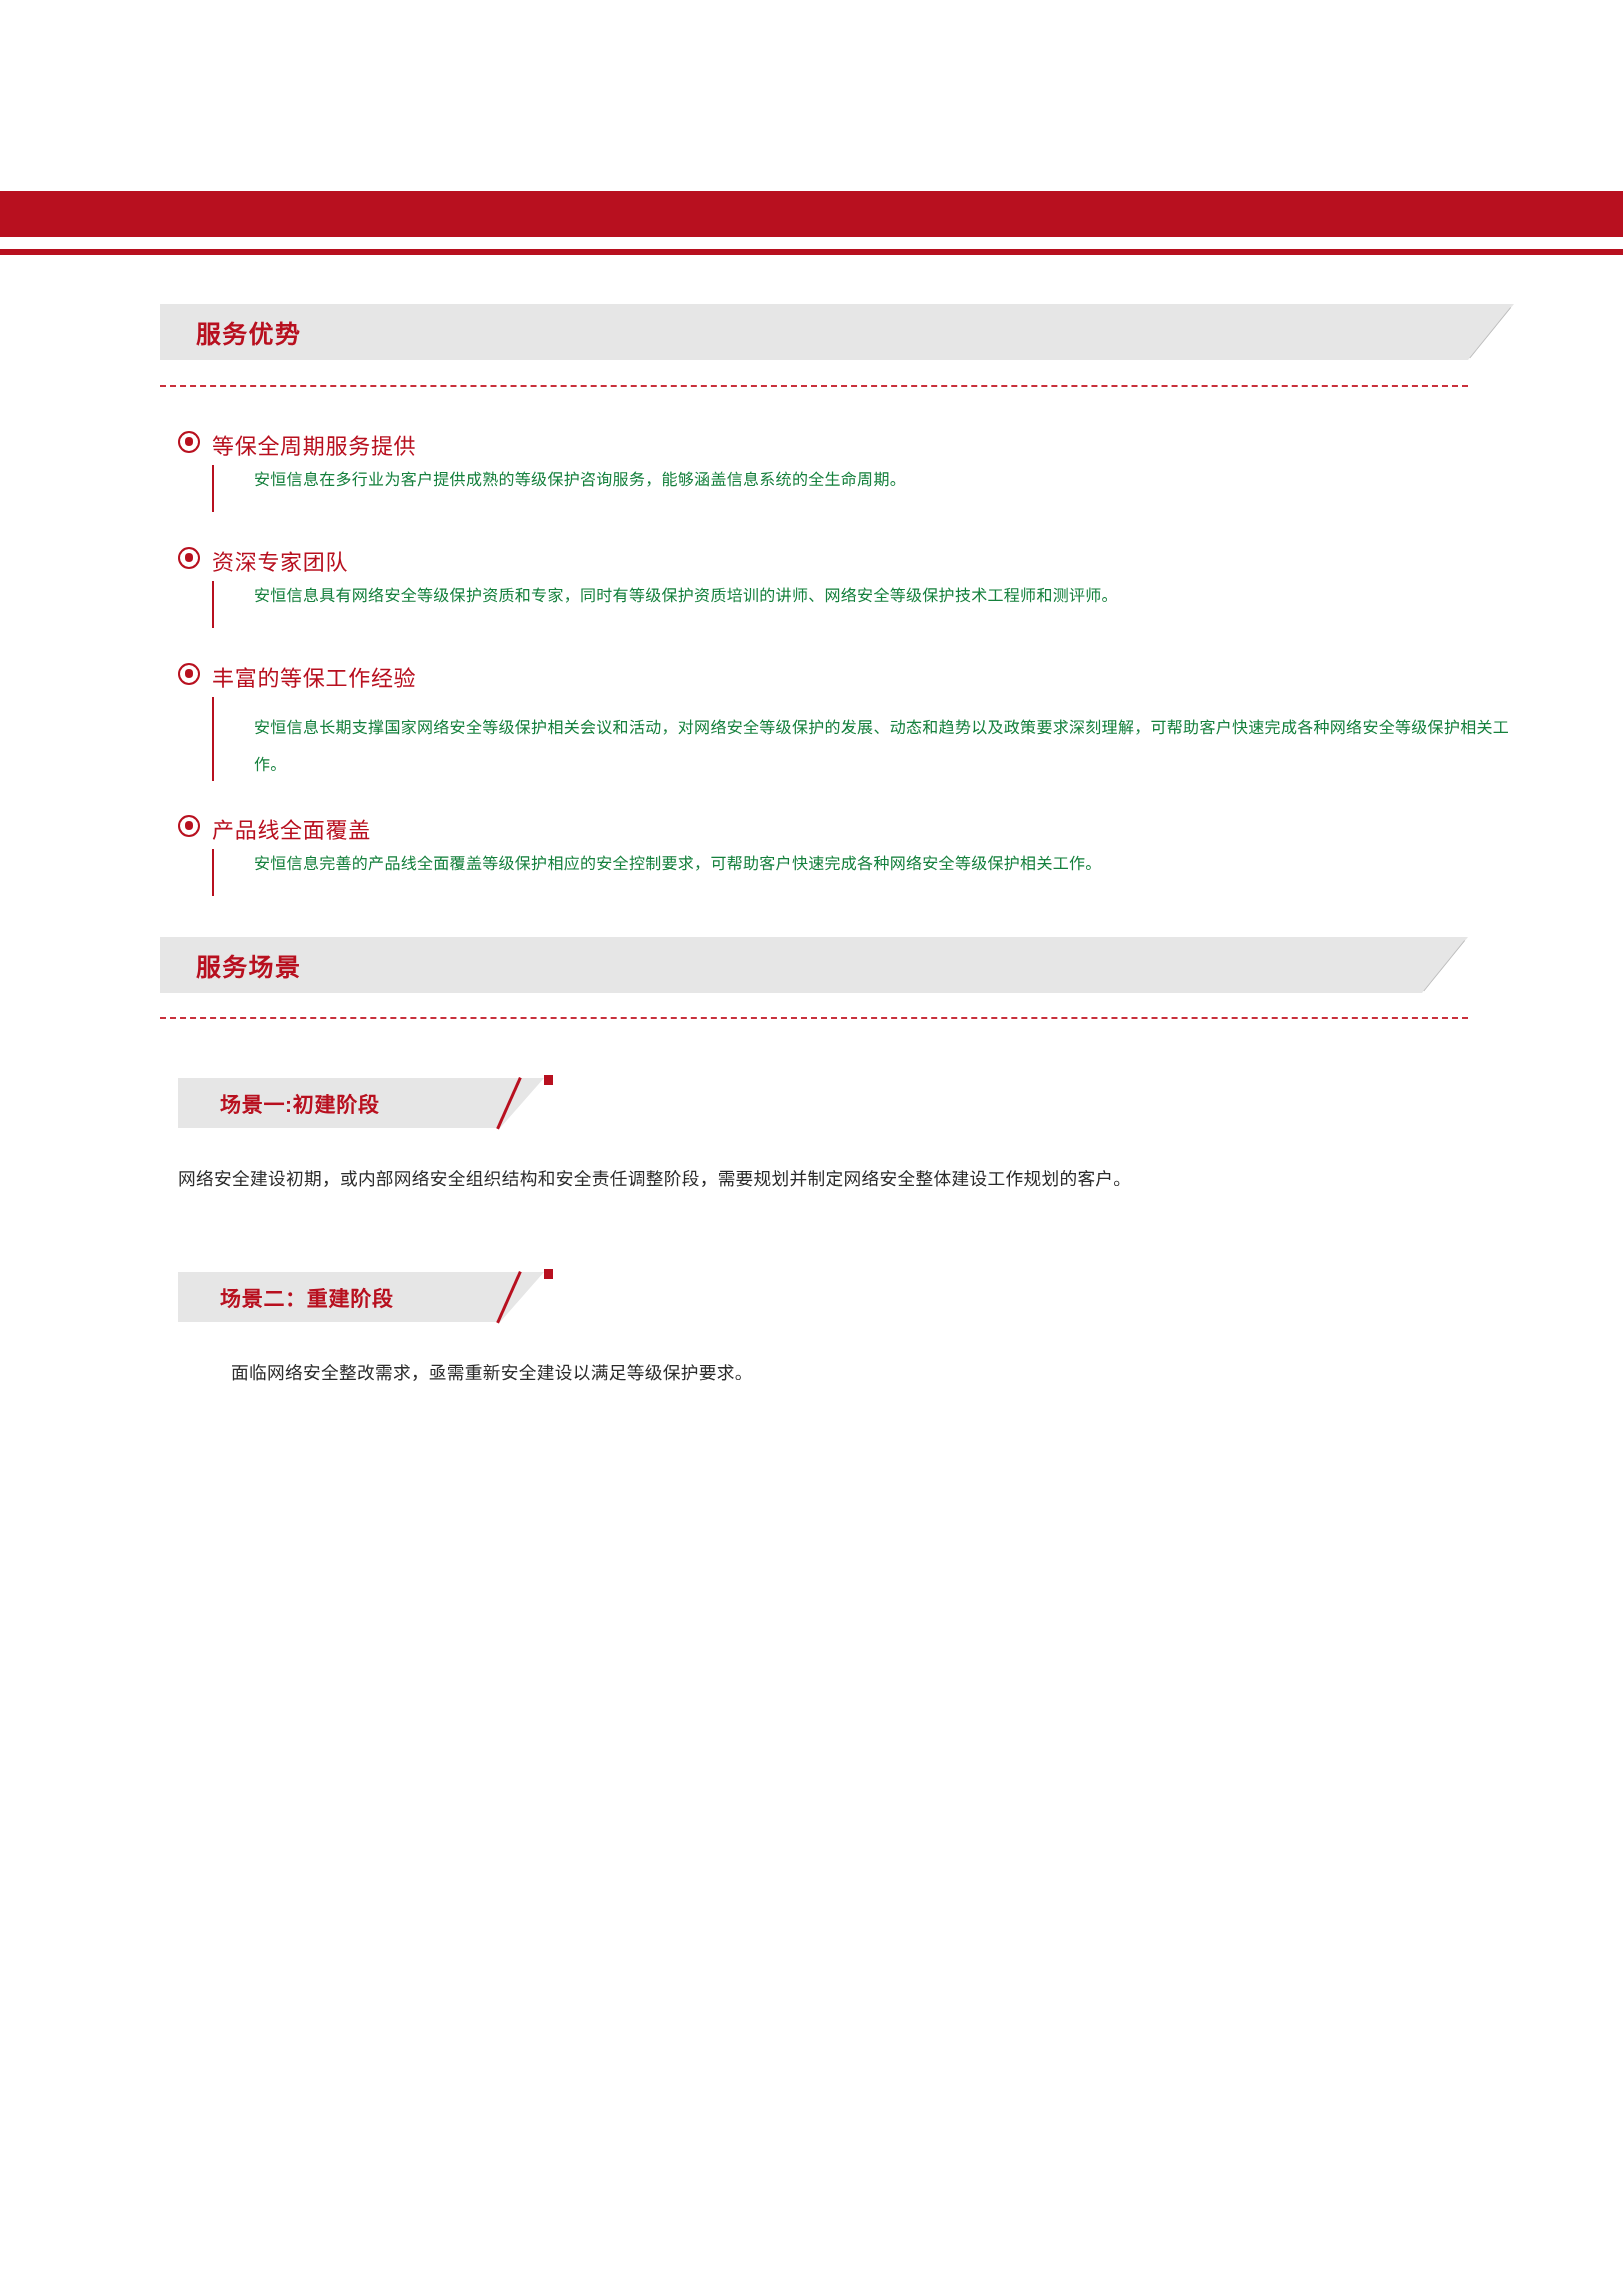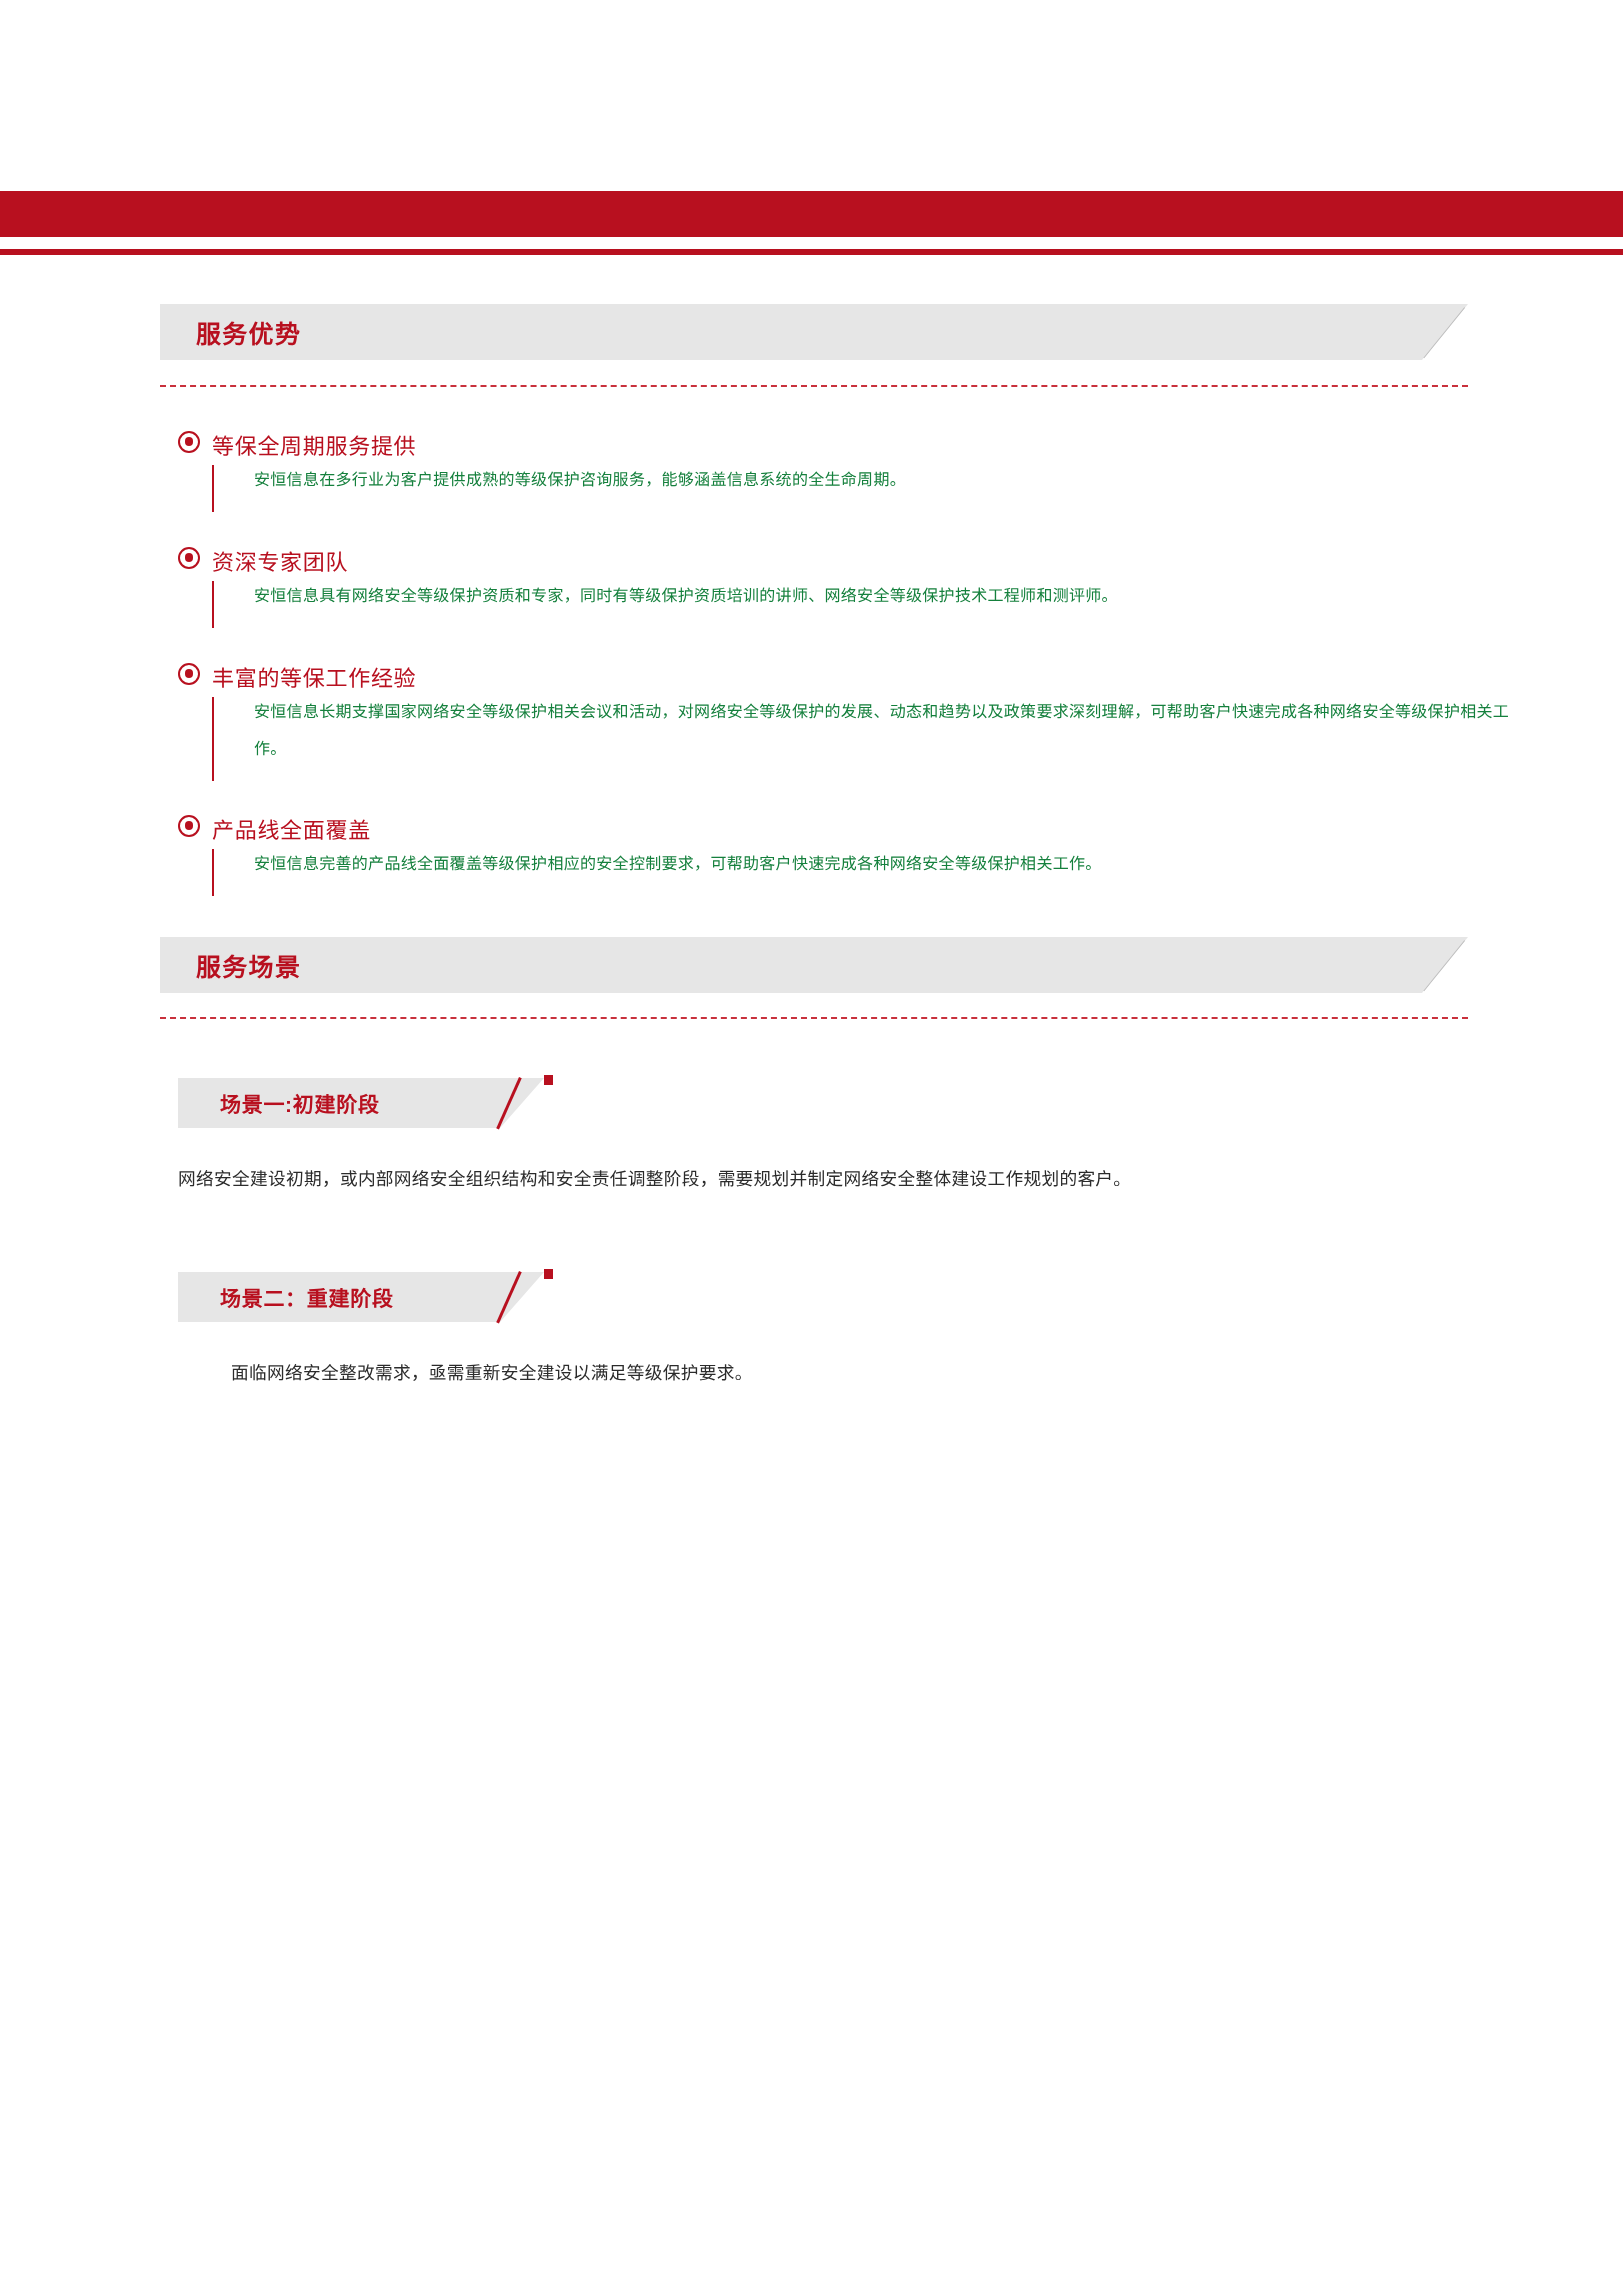--- a/index.html
+++ b/index.html
@@ -190,21 +190,21 @@
     color: #2b2b2b;
     letter-spacing: 0.3px;
   }
 </style>
 </head>
 <body>
 
 <div class="top-bar-thick"></div>
 <div class="top-bar-thin"></div>
 
-<div class="section-header" style="left:160px; top:304px; width:1308px;">
+<div class="section-header" style="left:160px; top:304px; width:1308px;padding-left:46px;">
   <div class="title">服务优势</div>
   <div class="corner-cut"></div>
   <div class="corner-line"></div>
 </div>
 <div class="dashed-divider" style="left:160px; top:385px; width:1308px;"></div>
 
 <div class="adv-item" style="left:178px; top:428px;">
   <div class="adv-bullet"></div>
   <div class="adv-title">等保全周期服务提供</div>
   <div class="adv-body-wrap">
@@ -220,21 +220,21 @@
     <div class="adv-rule" style="height:47px;"></div>
     <div class="adv-body" style="width:1276px;">安恒信息具有网络安全等级保护资质和专家，同时有等级保护资质培训的讲师、网络安全等级保护技术工程师和测评师。</div>
   </div>
 </div>
 
 <div class="adv-item" style="left:178px; top:660px;">
   <div class="adv-bullet"></div>
   <div class="adv-title">丰富的等保工作经验</div>
   <div class="adv-body-wrap">
     <div class="adv-rule" style="height:84px;"></div>
-    <div class="adv-body" style="width:1256px;">安恒信息长期支撑国家网络安全等级保护相关会议和活动，对网络安全等级保护的发展、动态和趋势以及政策要求深刻理解，可帮助客户快速完成各种网络安全等级保护相关工作。</div>
+    <div class="adv-body" style="width:1256px;margin-top:16px;">安恒信息长期支撑国家网络安全等级保护相关会议和活动，对网络安全等级保护的发展、动态和趋势以及政策要求深刻理解，可帮助客户快速完成各种网络安全等级保护相关工作。</div>
   </div>
 </div>
 
 <div class="adv-item" style="left:178px; top:812px;">
   <div class="adv-bullet"></div>
   <div class="adv-title">产品线全面覆盖</div>
   <div class="adv-body-wrap">
     <div class="adv-rule" style="height:47px;"></div>
     <div class="adv-body" style="width:1243px;">安恒信息完善的产品线全面覆盖等级保护相应的安全控制要求，可帮助客户快速完成各种网络安全等级保护相关工作。</div>
   </div>

